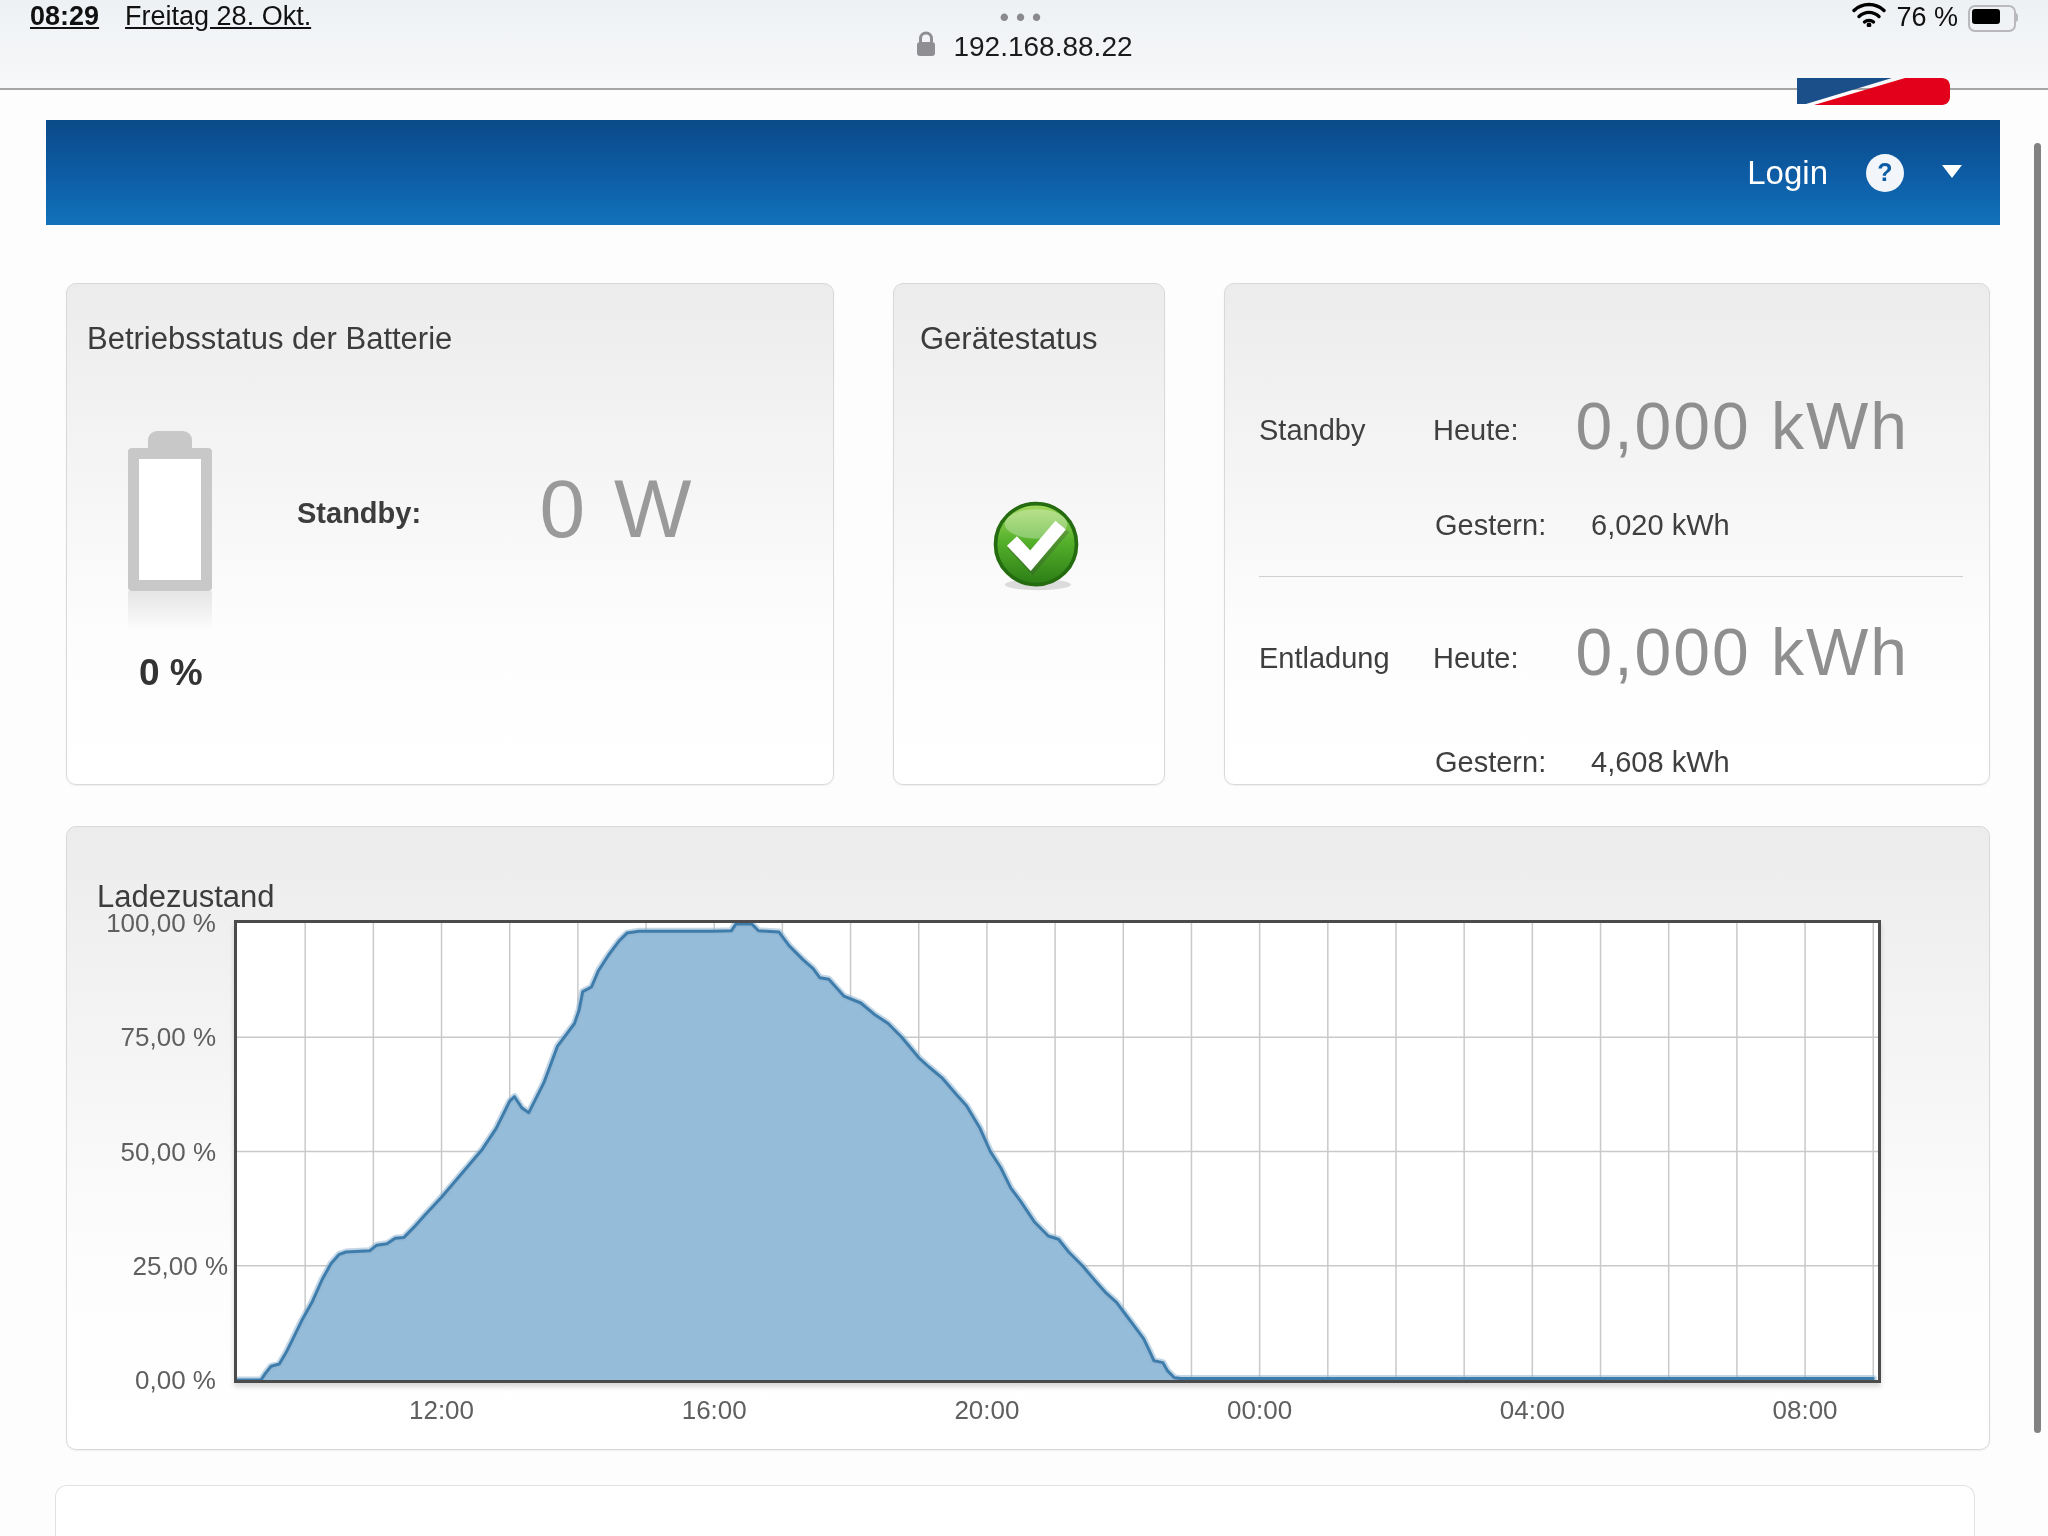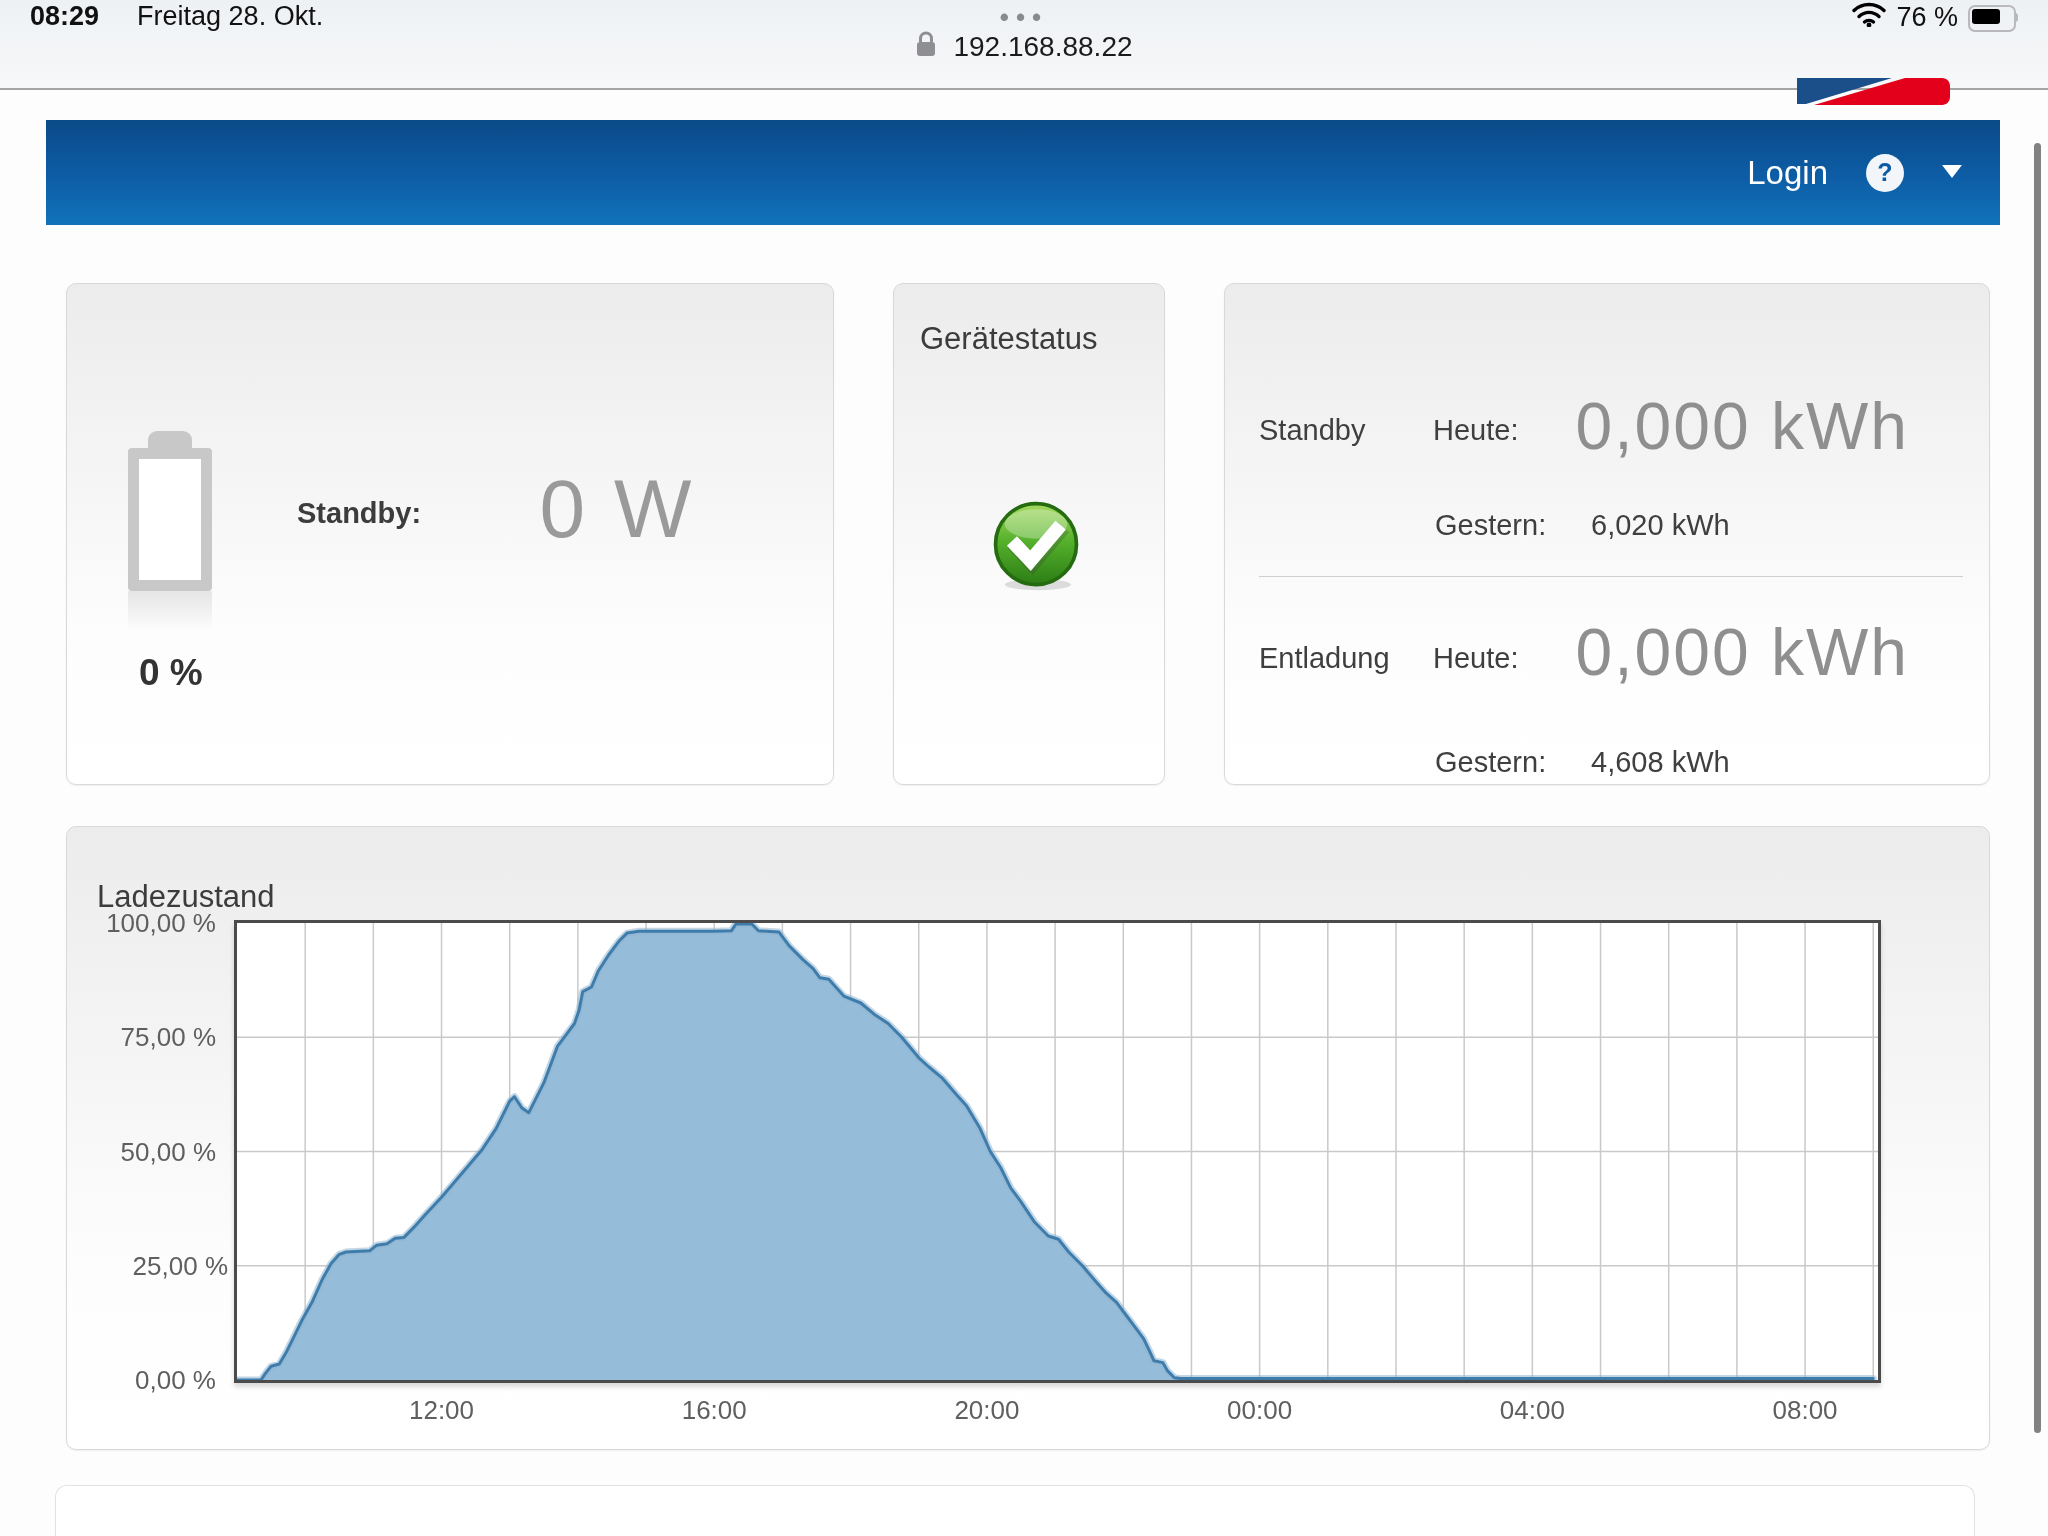--- a/index.html
+++ b/index.html
@@ -7,22 +7,22 @@
     width:2048px;height:1536px;position:relative;overflow:hidden;
     background:#fdfdfd;
     font-family:"Liberation Sans","DejaVu Sans",sans-serif;
     -webkit-font-smoothing:antialiased;
   }
   .abs{position:absolute;}
   
   .topband{left:0;top:0;width:2048px;height:88px;
     background:linear-gradient(180deg,#eef1f4 0%,#f3f5f7 60%,#f6f8f9 100%);
     border-bottom:2px solid #a6a6a6;}
-  .sb-left{left:30px;top:0;height:32px;display:flex;align-items:center;gap:38px;
-    font-size:27px;color:#111;}
+  .sb-left{left:30px;top:0;height:32px;display:flex;align-items:center;gap:26px;
+    font-size:27px;color:#111;text-decoration:underline;}
   .sb-time{font-weight:700;}
   .sb-date{font-weight:400;}
   .sb-dots{left:0;top:2px;width:2048px;text-align:center;font-size:26px;letter-spacing:7px;color:#8a8a8e;font-weight:700;}
   .sb-right{right:30px;top:2px;height:30px;display:flex;align-items:center;gap:10px;font-size:27px;color:#111;}
   .url-row{left:0;top:30px;width:2048px;height:34px;display:flex;align-items:center;justify-content:center;gap:16px;
     font-size:28px;color:#1b1b1d;}
   
   .sb-batt{position:relative;width:50px;height:25px;}
   .sb-batt .case{position:absolute;left:0;top:0;width:44px;height:23px;border:2px solid #b9b9bd;border-radius:7px;}
   .sb-batt .fill{position:absolute;left:4px;top:4px;width:28px;height:15px;background:#000;border-radius:3px;}
@@ -121,20 +121,21 @@
     <span class="help-circle">?</span>
     <span>
       <svg width="20" height="13" viewBox="0 0 20 13">
           <polygon points="0,0 20,0 10,13" fill="#ffffff"></polygon>
         </svg>
     </span>
   </div>
 </div>
 
 <div class="card" style="left:66px;top:283px;width:766px;height:500px;">
+  <div class="card-title" style="left:20px;top:37px;">Betriebsstatus der Batterie</div>
   <div class="batt-icon">
     <div class="batt-cap"></div>
     <div class="batt-body"></div>
     <div class="batt-reflect"></div>
   </div>
   <div class="soc-label">0 %</div>
   <div class="standby-label">Standby:</div>
   <div class="power-big">0 W</div>
 </div>
 

